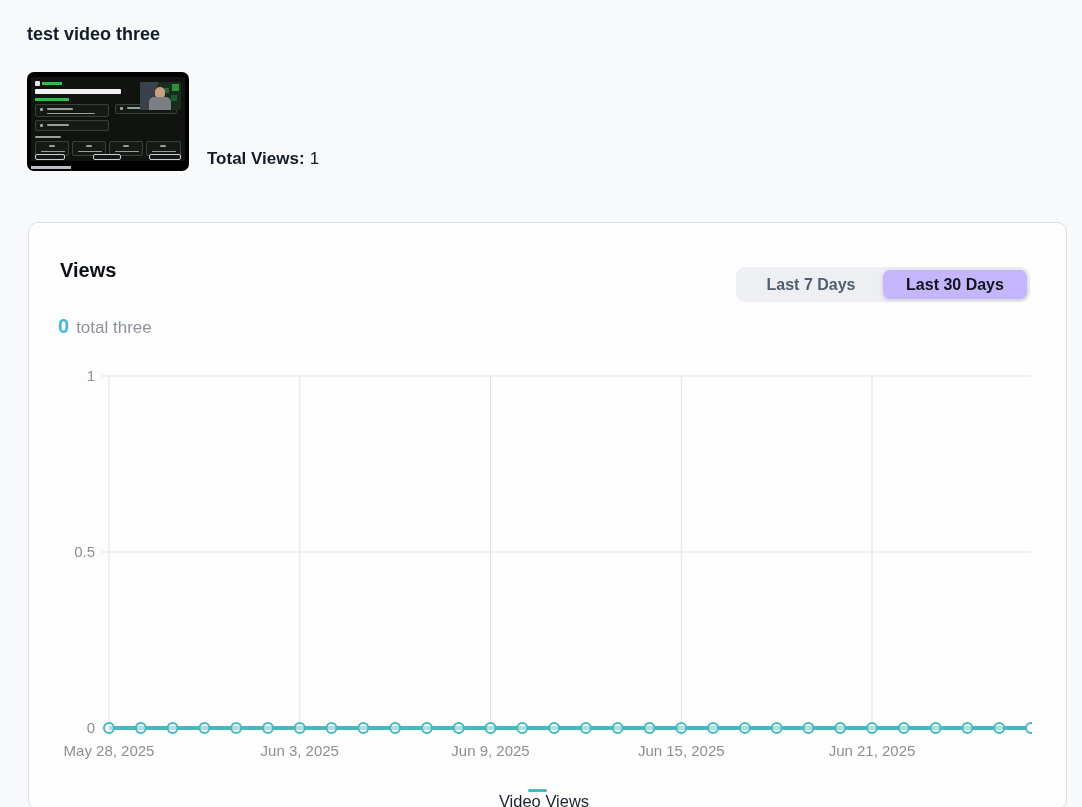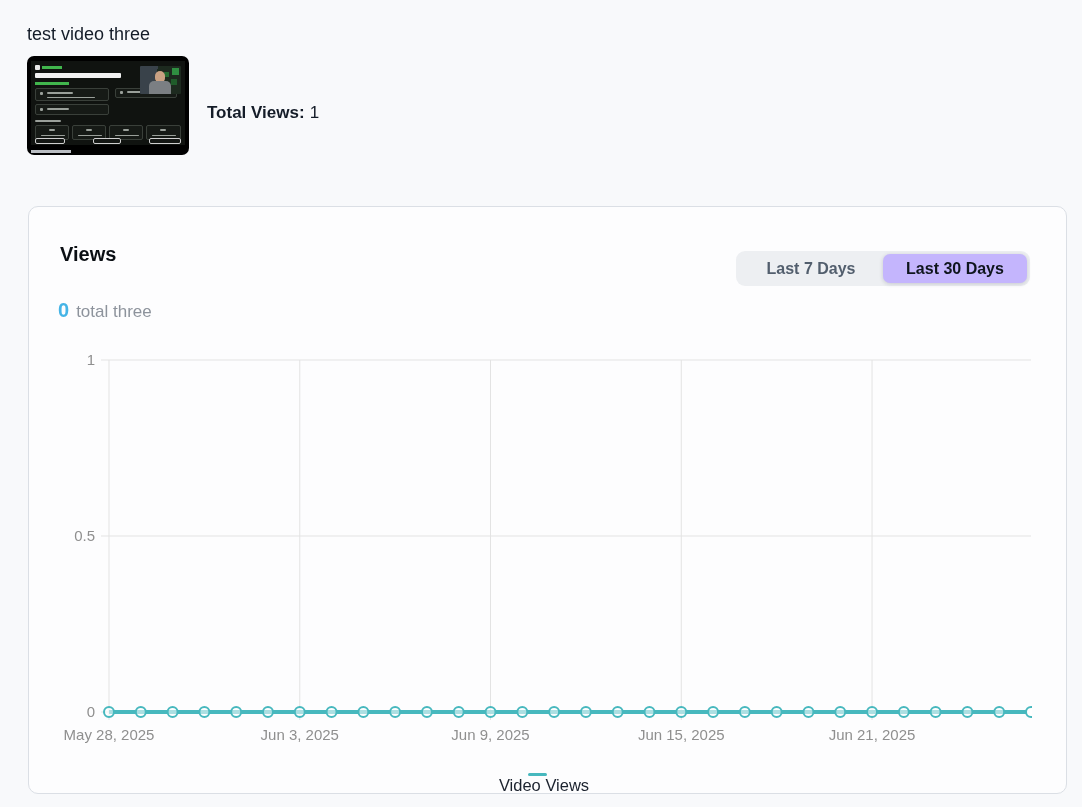--- a/index.html
+++ b/index.html
@@ -8,24 +8,24 @@
     width:1082px; height:807px;
     background:#f8f9fb;
     font-family:"Liberation Sans", sans-serif;
     color:#1b2330;
     overflow:hidden;
   }
 
   
   .top-section { padding:24px 0 0 27px; }
   .page-title {
-    margin:0 0 11px 0;
-    font-size:18px; font-weight:normal; color:#141c28;
-  }
-  .video-row { display:flex; align-items:center; }
+    margin:0 0 27px 0;
+    font-size:18px; font-weight:bold; color:#141c28;
+  }
+  .video-row { display:flex; align-items:flex-end; }
 
   
   .thumb {
     position:relative; width:162px; height:99px;
     background:#000; border-radius:7px; overflow:hidden;
     flex:0 0 auto;
   }
   .th-screen { position:absolute; left:4px; right:4px; top:5px; bottom:10px; background:#101310; }
   .th-logo-dot { position:absolute; left:4px; top:4px; width:5px; height:5px; background:#e8e8e8; border-radius:1px; }
   .th-logo-txt { position:absolute; left:11px; top:5px; width:20px; height:3px; background:#41b64d; }

